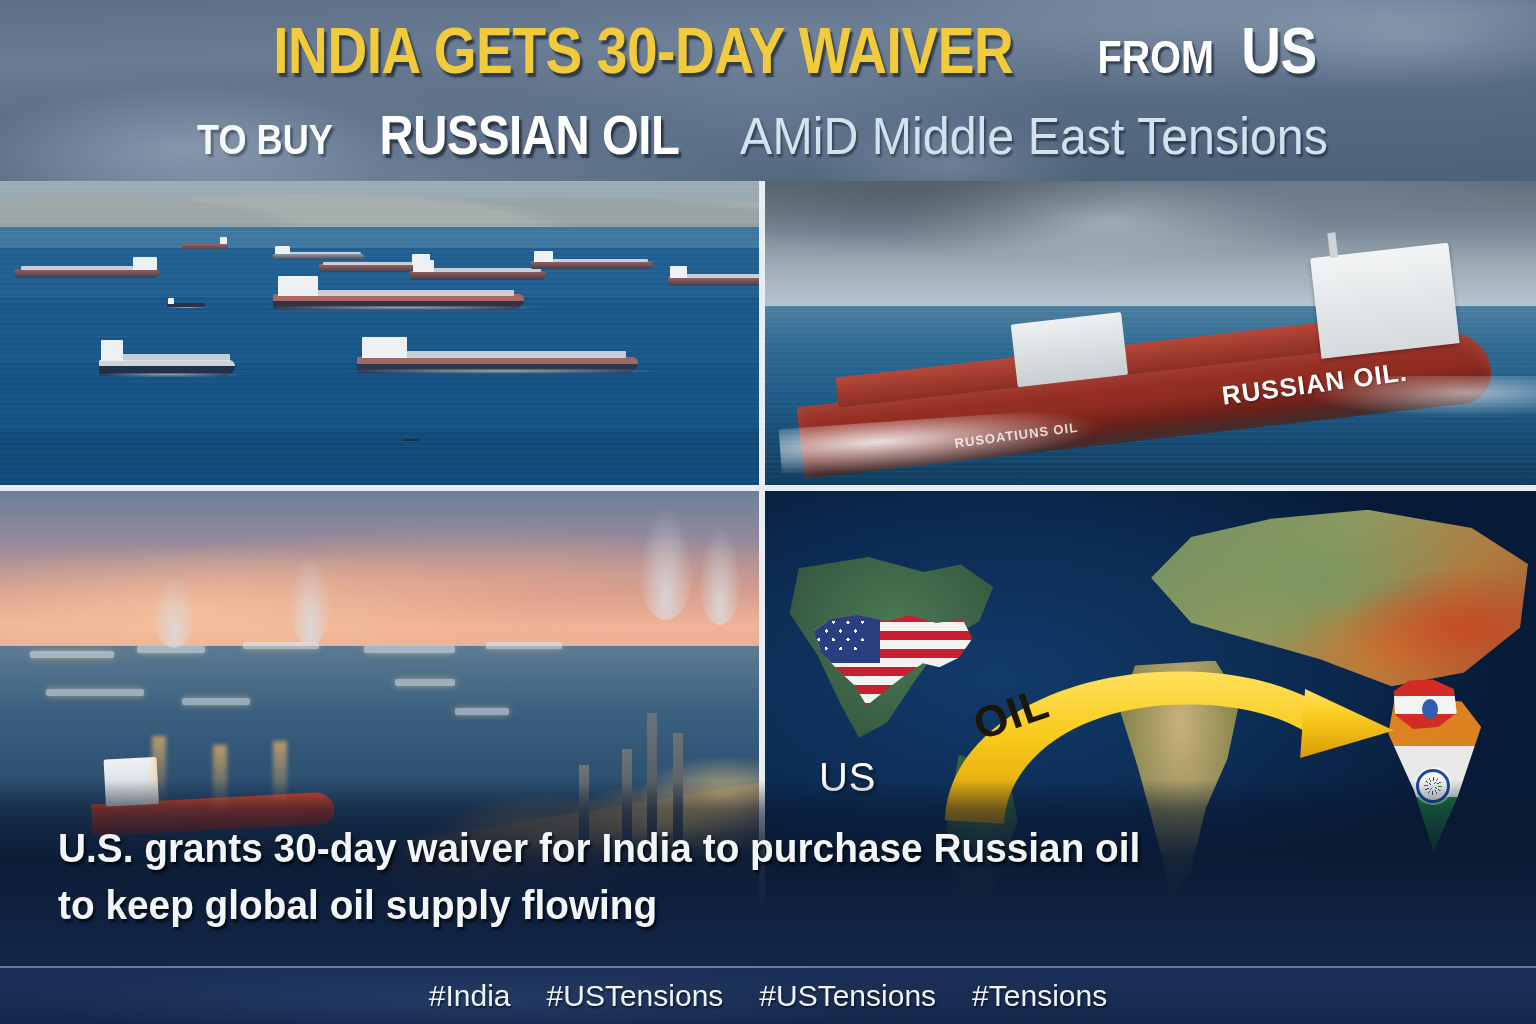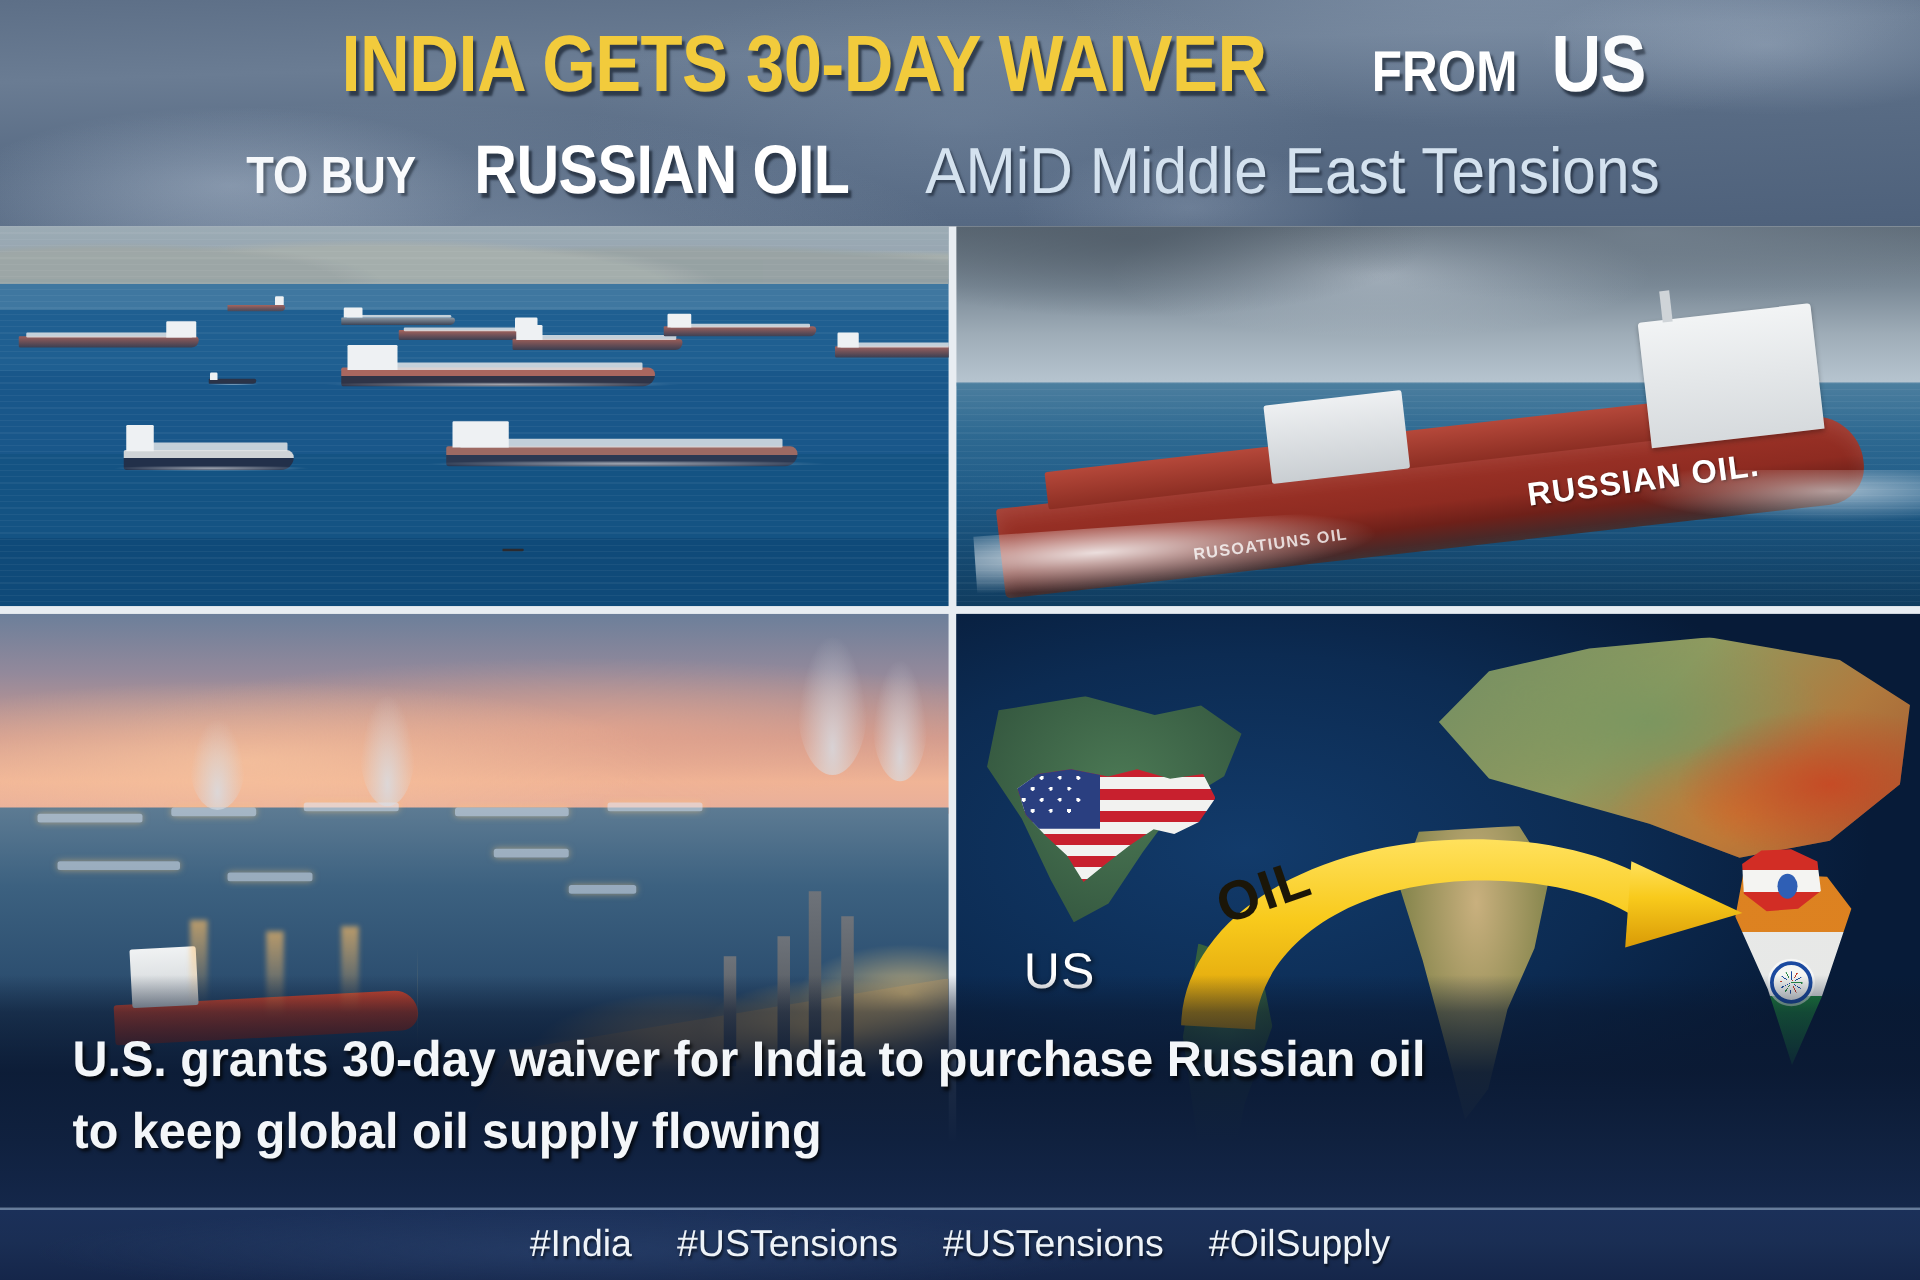--- a/index.html
+++ b/index.html
@@ -554,17 +554,17 @@
   <div class="captext">
     <span class="capline">U.S. grants 30-day waiver for India to purchase Russian oil</span>
     <span class="capline">to keep global oil supply flowing</span>
   </div>
 
   <div class="hashbar">
     <div class="tags">
       <span class="tag">#India</span>
       <span class="tag">#USTensions</span>
       <span class="tag">#USTensions</span>
-      <span class="tag">#OilSupply</span>
+      <span class="tag">#Tensions</span>
     </div>
   </div>
 
 </div>
 
 </body></html>

